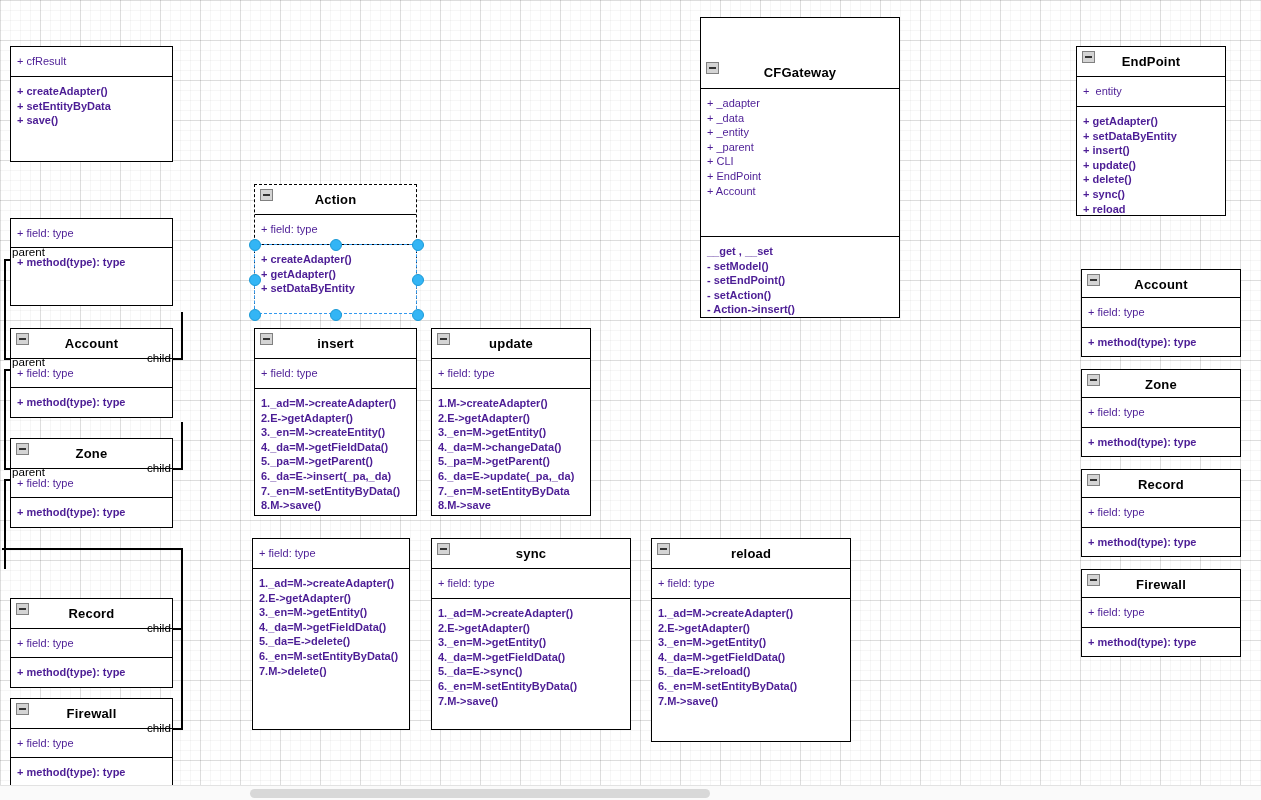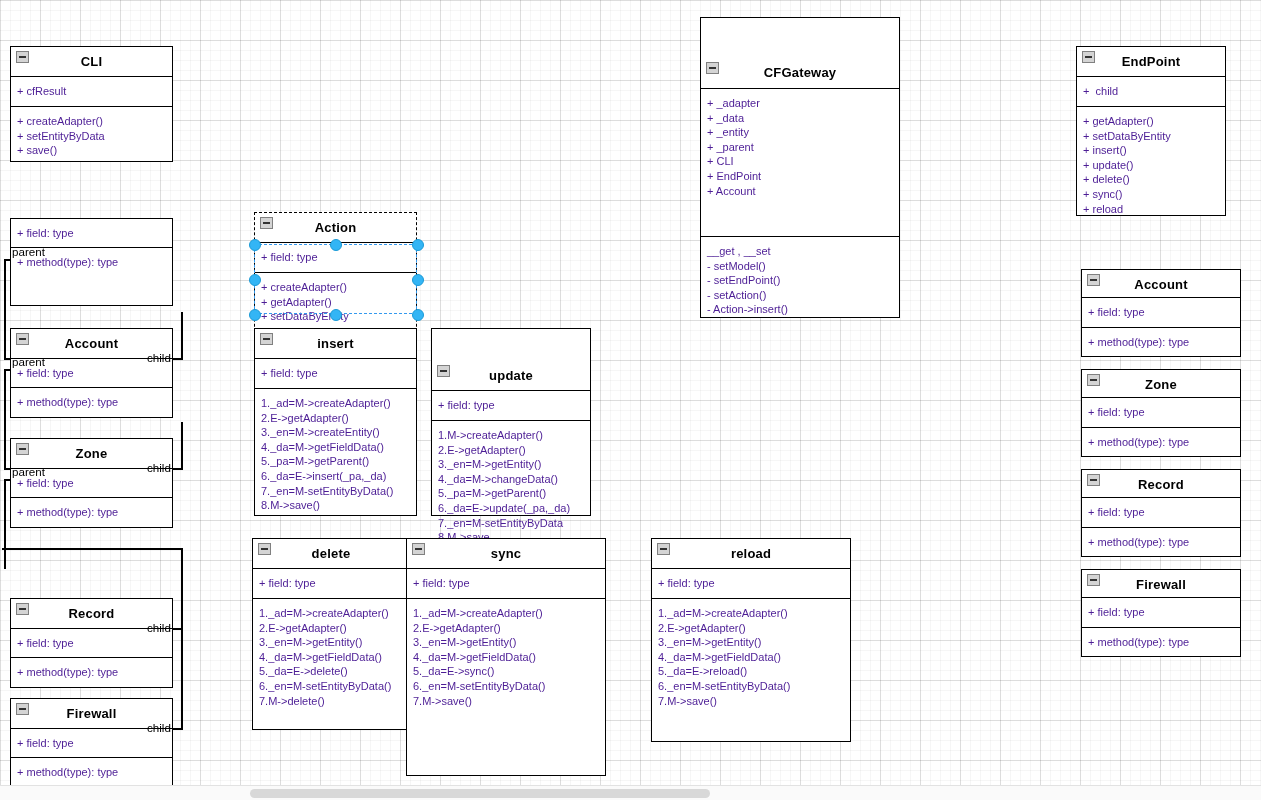--- a/index.html
+++ b/index.html
@@ -39,21 +39,20 @@
   .umlclass {
     position: absolute;
     box-sizing: border-box;
     background: #ffffff;
     border: 1.6px solid #000000;
     z-index: 20;
   }
   .umlclass.selected {
     border-style: dashed;
     border-width: 1.5px;
-    margin-top: 28px;
   }
   .uml-title {
     position: relative;
     box-sizing: border-box;
     border-bottom: 1.4px solid #000000;
     text-align: center;
     font-weight: bold;
     font-size: 13px;
     color: #000;
     line-height: 1;
@@ -61,21 +60,21 @@
     letter-spacing: .2px;
   }
   .uml-sec {
     box-sizing: border-box;
     border-bottom: 1.4px solid #000000;
     padding: 7px 6px 21px 6px;
     font-size: 11px;
     color: #4c1d95;
     line-height: 14.6px;
   }
-  .uml-sec.last { border-bottom: none; }
+  .uml-sec.last { border-bottom: none; font-weight: bold; }
   .uml-sec div { white-space: pre; }
 
   
   .collapse-icon {
     position: absolute;
     left: 5px;
     top: 4px;
     width: 13px;
     height: 12px;
     box-sizing: border-box;
@@ -176,21 +175,20 @@
       <div class="edge v" style="left: 181px; top: 548px; height: 100px;"></div>
       <div class="edge h" style="left: 140px; top: 628px; width: 43px;"></div>
       <div class="edge-label" style="left: 12px; top: 466px;">parent</div>
       <div class="edge-label" style="left: 147px; top: 622px;">child</div>
       <div class="edge v" style="left: 181px; top: 628px; height: 100px;"></div>
       <div class="edge h" style="left: 140px; top: 728px; width: 43px;"></div>
       <div class="edge-label" style="left: 147px; top: 722px;">child</div>
     </div>
   <div id="class-layer">
       <div class="umlclass" style="left: 10px; top: 46px; width: 163px; height: 116px;">
-        <div class="uml-title" style="height: 30px;"><span class="collapse-icon"></span><span>CLI</span></div>
         <div class="uml-sec" style="height: 30px;">
           <div>+ cfResult</div>
         </div>
         <div class="uml-sec last">
           <div>+ createAdapter()</div>
           <div>+ setEntityByData</div>
           <div>+ save()</div>
         </div>
       </div>
       <div class="umlclass" style="left: 10px; top: 218px; width: 163px; height: 88px;">
@@ -258,51 +256,50 @@
           <div>2.E-&gt;getAdapter()</div>
           <div>3._en=M-&gt;createEntity()</div>
           <div>4._da=M-&gt;getFieldData()</div>
           <div>5._pa=M-&gt;getParent()</div>
           <div>6._da=E-&gt;insert(_pa,_da)</div>
           <div>7._en=M-setEntityByData()</div>
           <div>8.M-&gt;save()</div>
         </div>
       </div>
       <div class="umlclass" style="left: 431px; top: 328px; width: 160px; height: 188px;">
-        <div class="uml-title" style="height: 30px; margin-top: 32px;"><span class="collapse-icon"></span><span>update</span></div>
+        <div class="uml-title" style="height: 30px;"><span class="collapse-icon"></span><span>update</span></div>
         <div class="uml-sec" style="height: 30px;">
           <div>+ field: type</div>
         </div>
         <div class="uml-sec last">
           <div>1.M-&gt;createAdapter()</div>
           <div>2.E-&gt;getAdapter()</div>
           <div>3._en=M-&gt;getEntity()</div>
           <div>4._da=M-&gt;changeData()</div>
           <div>5._pa=M-&gt;getParent()</div>
           <div>6._da=E-&gt;update(_pa,_da)</div>
           <div>7._en=M-setEntityByData</div>
           <div>8.M-&gt;save</div>
         </div>
       </div>
       <div class="umlclass" style="left: 252px; top: 538px; width: 158px; height: 192px;">
-        <div class="uml-title" style="height: 30px;"><span class="collapse-icon"></span><span>delete</span></div>
         <div class="uml-sec" style="height: 30px;">
           <div>+ field: type</div>
         </div>
         <div class="uml-sec last">
           <div>1._ad=M-&gt;createAdapter()</div>
           <div>2.E-&gt;getAdapter()</div>
           <div>3._en=M-&gt;getEntity()</div>
           <div>4._da=M-&gt;getFieldData()</div>
           <div>5._da=E-&gt;delete()</div>
           <div>6._en=M-setEntityByData()</div>
           <div>7.M-&gt;delete()</div>
         </div>
       </div>
-      <div class="umlclass" style="left: 406px; top: 538px; width: 200px; height: 238px;">
+      <div class="umlclass" style="left: 431px; top: 538px; width: 200px; height: 192px;">
         <div class="uml-title" style="height: 30px;"><span class="collapse-icon"></span><span>sync</span></div>
         <div class="uml-sec" style="height: 30px;">
           <div>+ field: type</div>
         </div>
         <div class="uml-sec last">
           <div>1._ad=M-&gt;createAdapter()</div>
           <div>2.E-&gt;getAdapter()</div>
           <div>3._en=M-&gt;getEntity()</div>
           <div>4._da=M-&gt;getFieldData()</div>
           <div>5._da=E-&gt;sync()</div>
@@ -340,21 +337,21 @@
           <div>__get , __set</div>
           <div>- setModel()</div>
           <div>- setEndPoint()</div>
           <div>- setAction()</div>
           <div>- Action-&gt;insert()</div>
         </div>
       </div>
       <div class="umlclass" style="left: 1076px; top: 46px; width: 150px; height: 170px;">
         <div class="uml-title" style="height: 30px; text-align: center;"><span class="collapse-icon"></span><span>EndPoint</span></div>
         <div class="uml-sec" style="height: 30px;">
-          <div>+  child</div>
+          <div>+  entity</div>
         </div>
         <div class="uml-sec last">
           <div>+ getAdapter()</div>
           <div>+ setDataByEntity</div>
           <div>+ insert()</div>
           <div>+ update()</div>
           <div>+ delete()</div>
           <div>+ sync()</div>
           <div>+ reload</div>
         </div>

